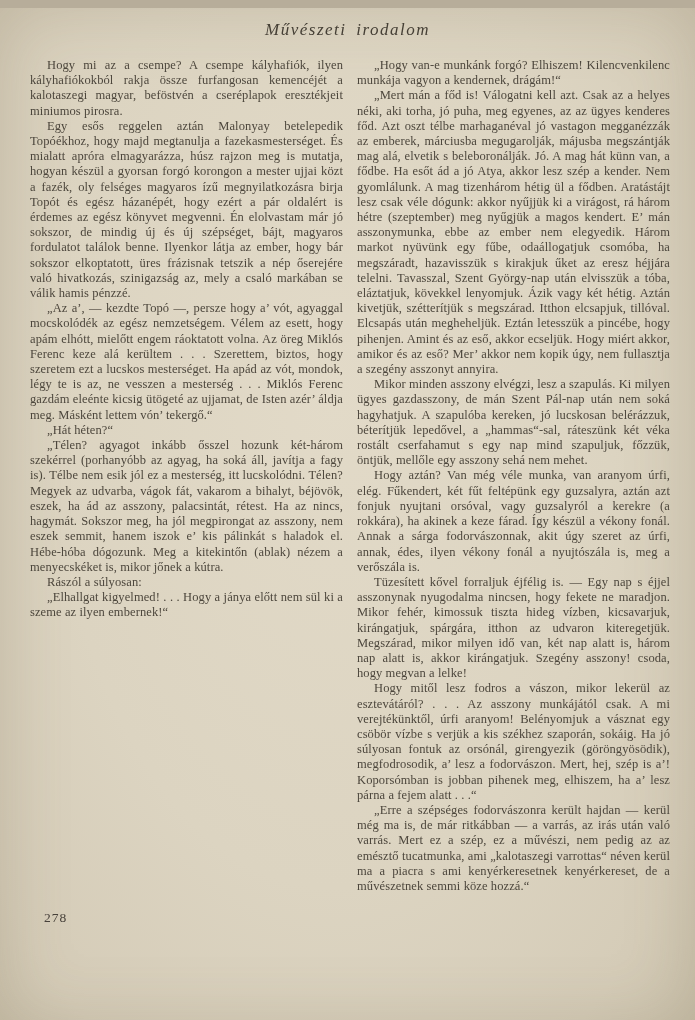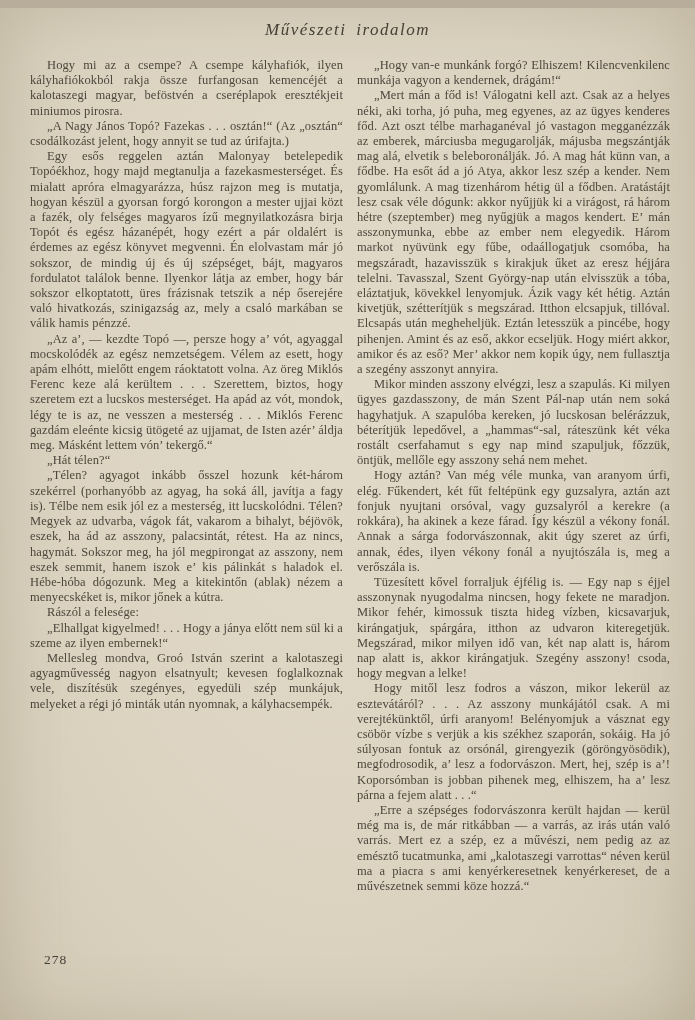--- a/index.html
+++ b/index.html
@@ -47,43 +47,41 @@
     letter-spacing: 0.1px;
     color: #4c463c;
   }
   .col p {
     margin: 0;
     text-indent: 17px;
   }
   .page-number {
     position: absolute;
     left: 44px;
-    top: 944px;
+    top: 902px;
     font-size: 13.5px;
     letter-spacing: 1px;
     color: #47413a;
   }
 </style>
 </head>
 <body>
 
 <div class="page">
   <div class="page-header">Művészeti irodalom</div>
 
   <div class="columns">
     <div class="col">
         <p>Hogy mi az a csempe? A csempe kályhafiók, ilyen kályhafiókokból rakja össze furfangosan kemencéjét a kalotaszegi magyar, beföstvén a cseréplapok eresztékjeit miniumos pirosra.</p>
-        <p>„A Nagy János Topó? Fazekas . . . osztán!“ (Az „osztán“ csodálkozást jelent, hogy annyit se tud az úrifajta.)</p>
         <p>Egy esős reggelen aztán Malonyay betelepedik Topóékhoz, hogy majd megtanulja a fazekasmesterséget. És mialatt apróra elmagyarázza, húsz rajzon meg is mutatja, hogyan készül a gyorsan forgó korongon a mester ujjai közt a fazék, oly felséges magyaros ízű megnyilatkozásra birja Topót és egész házanépét, hogy ezért a pár oldalért is érdemes az egész könyvet megvenni. Én elolvastam már jó sokszor, de mindig új és új szépséget, bájt, magyaros fordulatot találok benne. Ilyenkor látja az ember, hogy bár sokszor elkoptatott, üres frázisnak tetszik a nép őserejére való hivatkozás, szinigazság az, mely a csaló markában se válik hamis pénzzé.</p>
         <p>„Az a’, — kezdte Topó —, persze hogy a’ vót, agyaggal mocskolódék az egész nemzetségem. Vélem az esett, hogy apám elhótt, mielőtt engem ráoktatott volna. Az öreg Miklós Ferenc keze alá kerültem . . . Szerettem, biztos, hogy szeretem ezt a lucskos mesterséget. Ha apád az vót, mondok, légy te is az, ne vesszen a mesterség . . . Miklós Ferenc gazdám eleénte kicsig ütögeté az ujjamat, de Isten azér’ áldja meg. Másként lettem vón’ tekergő.“</p>
-        <p>„Hát télen?“</p>
+        <p>„Hát héten?“</p>
         <p>„Télen? agyagot inkább ősszel hozunk két-három szekérrel (porhanyóbb az agyag, ha soká áll, javítja a fagy is). Télbe nem esik jól ez a mesterség, itt lucskolódni. Télen? Megyek az udvarba, vágok fát, vakarom a bihalyt, béjövök, eszek, ha ád az asszony, palacsintát, rétest. Ha az nincs, hagymát. Sokszor meg, ha jól megpirongat az asszony, nem eszek semmit, hanem iszok e’ kis pálinkát s haladok el. Hébe-hóba dógozunk. Meg a kitekintőn (ablak) nézem a menyecskéket is, mikor jőnek a kútra.</p>
-        <p>Rászól a felesége:</p>
+        <p>Rászól a súlyosan:</p>
         <p>„Elhallgat kigyelmed! . . . Hogy a jánya előtt nem sül ki a szeme az ilyen embernek!“</p>
-        <p>Mellesleg mondva, Groó István szerint a kalotaszegi agyagművesség nagyon elsatnyult; kevesen foglalkoznak vele, diszítésük szegényes, egyedüli szép munkájuk, melyeket a régi jó minták után nyomnak, a kályhacsempék.</p>
       </div>
     <div class="col">
         <p>„Hogy van-e munkánk forgó? Elhiszem! Kilencvenkilenc munkája vagyon a kendernek, drágám!“</p>
         <p>„Mert mán a főd is! Válogatni kell azt. Csak az a helyes néki, aki torha, jó puha, meg egyenes, az az ügyes kenderes főd. Azt oszt télbe marhaganéval jó vastagon megganézzák az emberek, márciusba megugarolják, májusba megszántják mag alá, elvetik s beleboronálják. Jó. A mag hát künn van, a fődbe. Ha esőt ád a jó Atya, akkor lesz szép a kender. Nem gyomlálunk. A mag tizenhárom hétig ül a fődben. Aratástájt lesz csak véle dógunk: akkor nyűjjük ki a virágost, rá három hétre (szeptember) meg nyűgjük a magos kendert. E’ mán asszonymunka, ebbe az ember nem elegyedik. Három markot nyüvünk egy fűbe, odaállogatjuk csomóba, ha megszáradt, hazavisszük s kirakjuk űket az eresz héjjára telelni. Tavasszal, Szent György-nap után elvisszük a tóba, eláztatjuk, kövekkel lenyomjuk. Ázik vagy két hétig. Aztán kivetjük, szétterítjük s megszárad. Itthon elcsapjuk, tillóval. Elcsapás után megheheljük. Eztán letesszük a pincébe, hogy pihenjen. Amint és az eső, akkor ecseljük. Hogy miért akkor, amikor és az eső? Mer’ akkor nem kopik úgy, nem fullasztja a szegény asszonyt annyira.</p>
         <p>Mikor minden asszony elvégzi, lesz a szapulás. Ki milyen ügyes gazdasszony, de mán Szent Pál-nap után nem soká hagyhatjuk. A szapulóba kereken, jó lucskosan belérázzuk, béterítjük lepedővel, a „hammas“-sal, ráteszünk két véka rostált cserfahamut s egy nap mind szapuljuk, főzzük, öntjük, mellőle egy asszony sehá nem mehet.</p>
         <p>Hogy aztán? Van még véle munka, van aranyom úrfi, elég. Fűkendert, két fűt feltépünk egy guzsalyra, aztán azt fonjuk nyujtani orsóval, vagy guzsalyról a kerekre (a rokkára), ha akinek a keze fárad. Így készül a vékony fonál. Annak a sárga fodorvászonnak, akit úgy szeret az úrfi, annak, édes, ilyen vékony fonál a nyujtószála is, meg a verőszála is.</p>
         <p>Tüzesített kővel forraljuk éjfélig is. — Egy nap s éjjel asszonynak nyugodalma nincsen, hogy fekete ne maradjon. Mikor fehér, kimossuk tiszta hideg vízben, kicsavarjuk, kirángatjuk, spárgára, itthon az udvaron kiteregetjük. Megszárad, mikor milyen idő van, két nap alatt is, három nap alatt is, akkor kirángatjuk. Szegény asszony! csoda, hogy megvan a lelke!</p>
         <p>Hogy mitől lesz fodros a vászon, mikor lekerül az esztevátáról? . . . Az asszony munkájától csak. A mi verejtékünktől, úrfi aranyom! Belényomjuk a vásznat egy csöbör vízbe s verjük a kis székhez szaporán, sokáig. Ha jó súlyosan fontuk az orsónál, girengyezik (göröngyösödik), megfodrosodik, a’ lesz a fodorvászon. Mert, hej, szép is a’! Koporsómban is jobban pihenek meg, elhiszem, ha a’ lesz párna a fejem alatt . . .“</p>
         <p>„Erre a szépséges fodorvászonra került hajdan — kerül még ma is, de már ritkábban — a varrás, az irás után való varrás. Mert ez a szép, ez a művészi, nem pedig az az emésztő tucatmunka, ami „kalotaszegi varrottas“ néven kerül ma a piacra s ami kenyérkeresetnek kenyérkereset, de a művészetnek semmi köze hozzá.“</p>
       </div>

